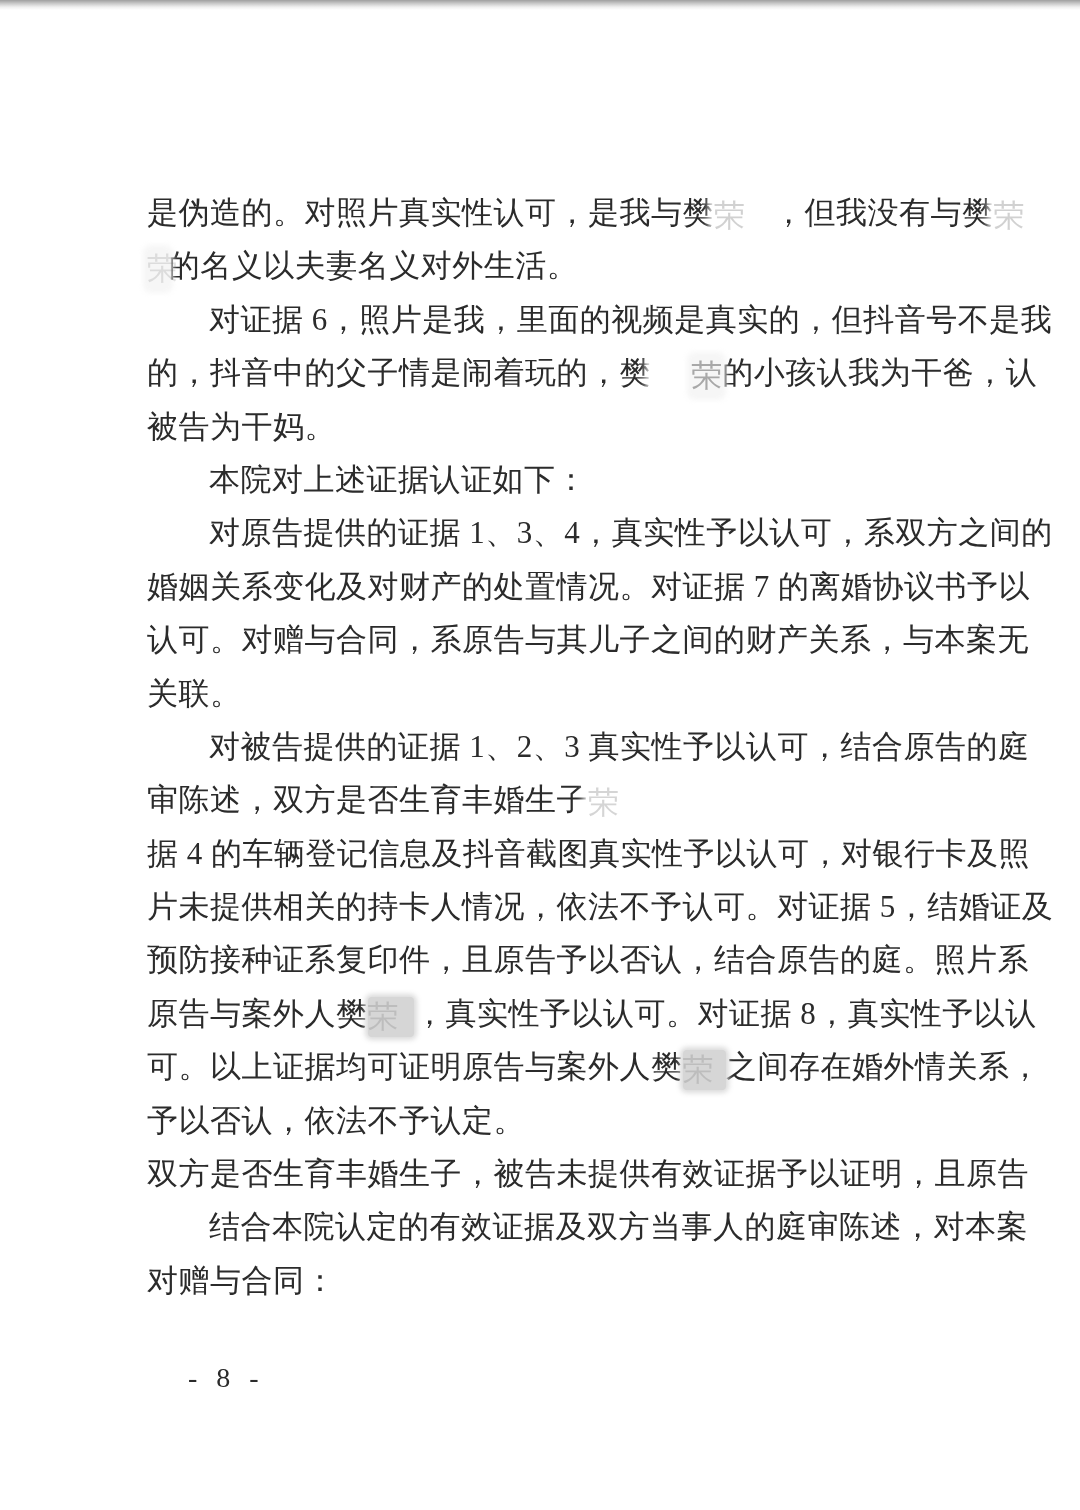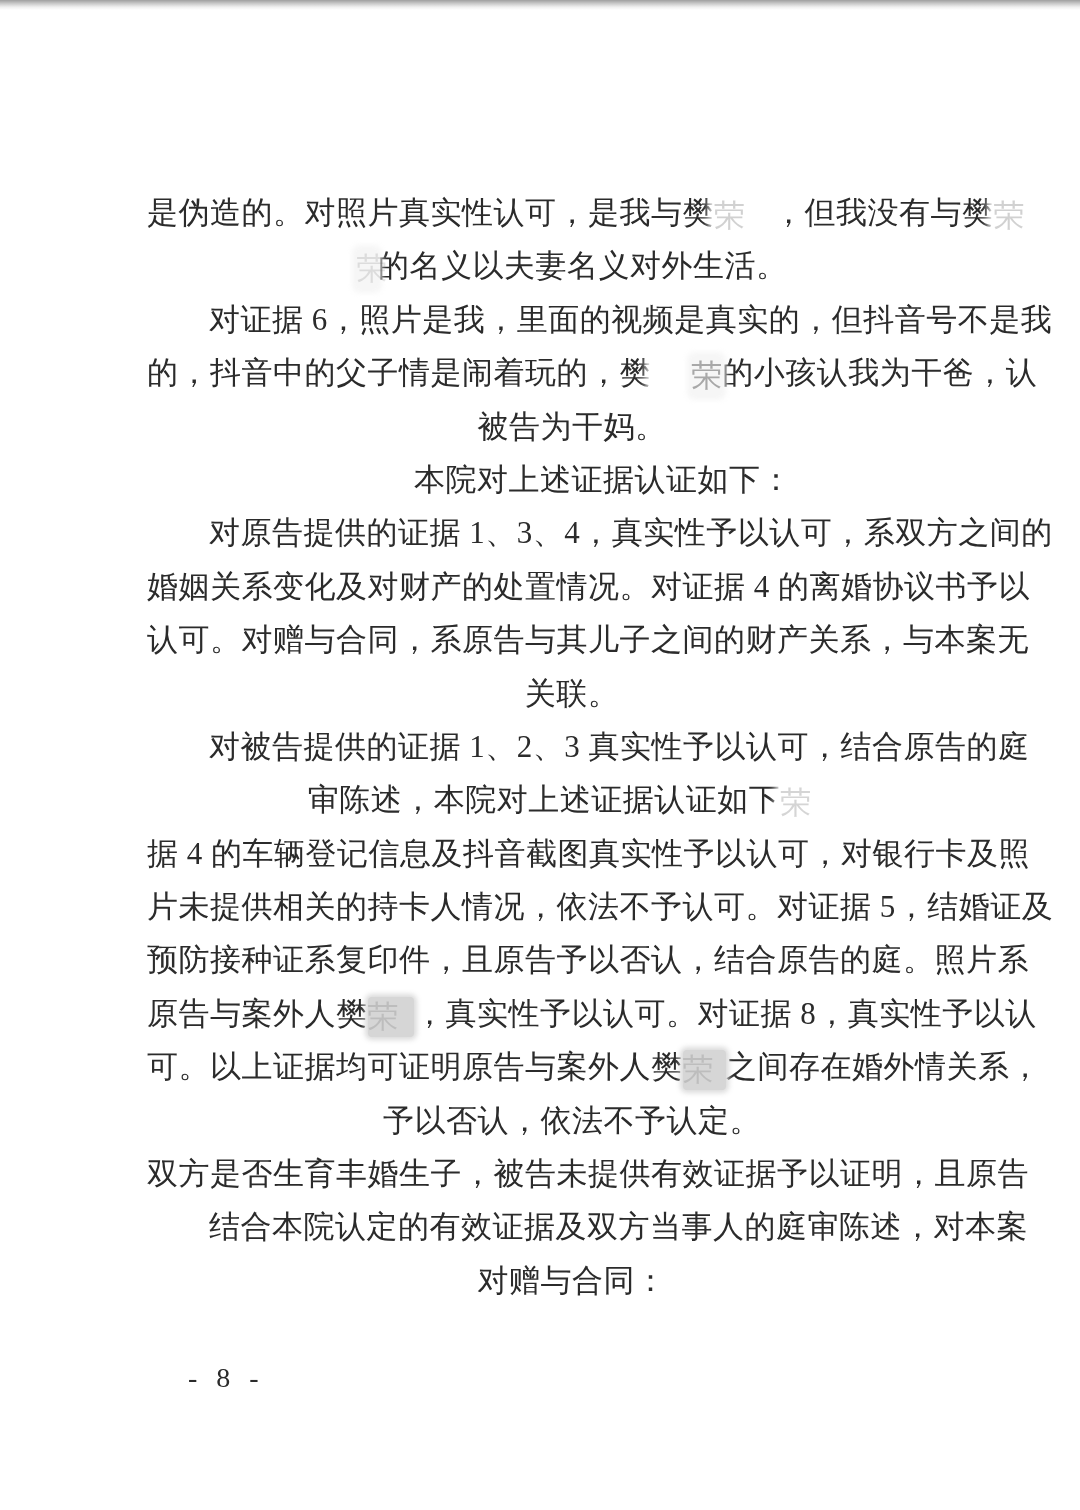--- a/index.html
+++ b/index.html
@@ -28,21 +28,20 @@
     top: 186px;
     width: 850px;
   }
   .text-line {
     height: 53.4px;
     line-height: 53.4px;
     font-size: 31px;
     letter-spacing: 0.5px;
     white-space: nowrap;
     color: #2b2b2b;
-    text-align: center;
   }
   .text-line.indent {
     padding-left: 62px;
   }
   .seg { display: inline; }
   .redact {
     display: inline-block;
     position: relative;
     height: 40px;
     vertical-align: middle;
@@ -85,25 +84,25 @@
 <div class="scan-page">
   <div class="scan-top-edge"></div>
   <div class="text-block" id="text-block">
       <div class="text-line"><span class="seg">是伪造的。对照片真实性认可，是我与樊</span><span class="redact white" style="width: 1.9em;"><span class="ghost" style="opacity: 0.3;">荣</span></span><span class="seg">，但我没有与樊</span><span class="redact white" style="width: 1.6em;"><span class="ghost" style="opacity: 0.3;">荣</span></span></div>
       <div class="text-line"><span class="redact smudge" style="width: 0.7em;"><span class="ghost" style="opacity: 0.18;">荣</span></span><span class="seg">的名义以夫妻名义对外生活。</span></div>
       <div class="text-line indent"><span class="seg">对证据 6，照片是我，里面的视频是真实的，但抖音号不是我</span></div>
       <div class="text-line"><span class="seg">的，抖音中的父子情是闹着玩的，樊</span><span class="redact white" style="width: 1.3em;"></span><span class="redact smudge" style="width: 1em;"><span class="ghost" style="opacity: 0.55;">荣</span></span><span class="seg">的小孩认我为干爸，认</span></div>
       <div class="text-line"><span class="seg">被告为干妈。</span></div>
       <div class="text-line indent"><span class="seg">本院对上述证据认证如下：</span></div>
       <div class="text-line indent"><span class="seg">对原告提供的证据 1、3、4，真实性予以认可，系双方之间的</span></div>
-      <div class="text-line"><span class="seg">婚姻关系变化及对财产的处置情况。对证据 4 的离婚协议书予以</span></div>
+      <div class="text-line"><span class="seg">婚姻关系变化及对财产的处置情况。对证据 7 的离婚协议书予以</span></div>
       <div class="text-line"><span class="seg">认可。对赠与合同，系原告与其儿子之间的财产关系，与本案无</span></div>
       <div class="text-line"><span class="seg">关联。</span></div>
       <div class="text-line indent"><span class="seg">对被告提供的证据 1、2、3 真实性予以认可，结合原告的庭</span></div>
-      <div class="text-line"><span class="seg">审陈述，本院对上述证据认证如下</span><span class="redact white" style="width: 1.8em;"><span class="ghost" style="opacity: 0.28;">荣</span></span></div>
+      <div class="text-line"><span class="seg">审陈述，双方是否生育丰婚生子</span><span class="redact white" style="width: 1.8em;"><span class="ghost" style="opacity: 0.28;">荣</span></span></div>
       <div class="text-line"><span class="seg">据 4 的车辆登记信息及抖音截图真实性予以认可，对银行卡及照</span></div>
       <div class="text-line"><span class="seg">片未提供相关的持卡人情况，依法不予认可。对证据 5，结婚证及</span></div>
       <div class="text-line"><span class="seg">预防接种证系复印件，且原告予以否认，结合原告的庭。照片系</span></div>
       <div class="text-line"><span class="seg">原告与案外人樊</span><span class="redact gray" style="width: 1.5em;"><span class="ghost" style="opacity: 0.22;">荣</span></span><span class="seg">，真实性予以认可。对证据 8，真实性予以认</span></div>
       <div class="text-line"><span class="seg">可。以上证据均可证明原告与案外人樊</span><span class="redact gray" style="width: 1.4em;"><span class="ghost" style="opacity: 0.22;">荣</span></span><span class="seg">之间存在婚外情关系，</span></div>
       <div class="text-line"><span class="seg">予以否认，依法不予认定。</span></div>
       <div class="text-line"><span class="seg">双方是否生育丰婚生子，被告未提供有效证据予以证明，且原告</span></div>
       <div class="text-line indent"><span class="seg">结合本院认定的有效证据及双方当事人的庭审陈述，对本案</span></div>
       <div class="text-line"><span class="seg">对赠与合同：</span></div>
     </div>

